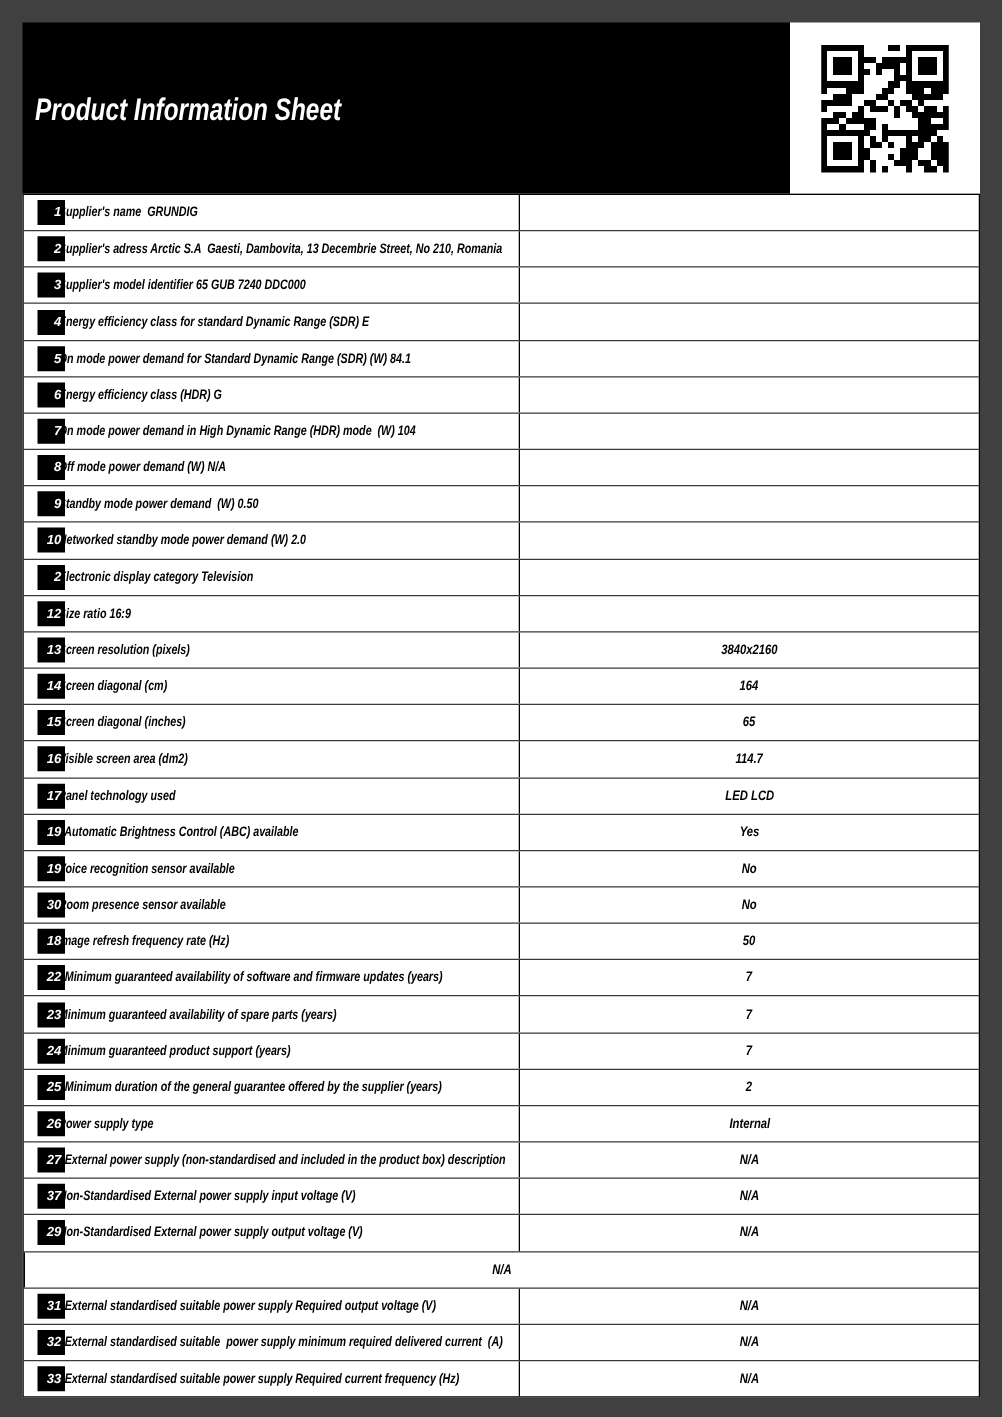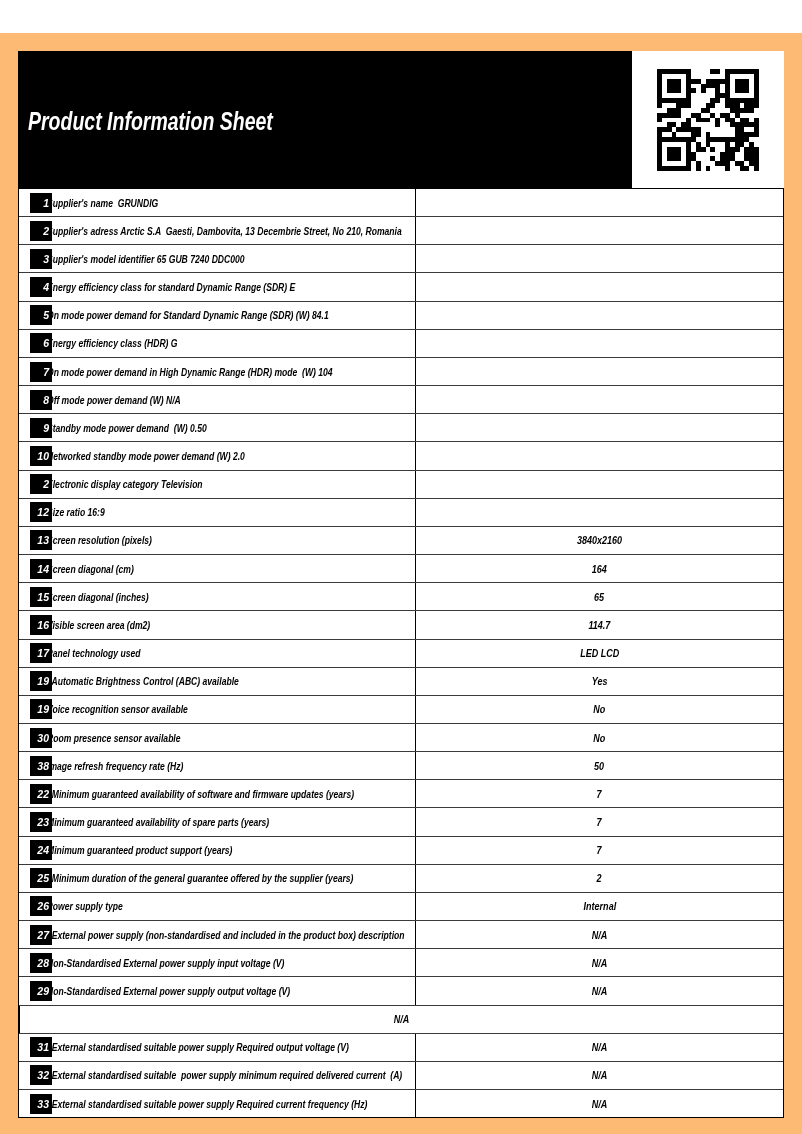--- a/index.html
+++ b/index.html
@@ -1,20 +1,20 @@
 <!DOCTYPE html>
 <html><head>
 <meta charset="utf-8">
 <style>
   html,body{margin:0;padding:0;background:#ffffff;}
   body{
     width:802px;height:1134px;position:relative;overflow:hidden;
     font-family:"Liberation Sans", sans-serif;
   }
-  .page{position:absolute;inset:0;background:#fdba74;margin-top:33px;}
+  .page{position:absolute;inset:0;background:#404040;}
 
   
   .header{
     position:absolute;left:18px;top:18px;right:18px;height:137px;
     display:flex;
   }
   .header-black{background:#000;flex:1;position:relative;}
   .title{
     position:absolute;left:10px;top:56px;
     color:#fff;font-weight:bold;font-style:italic;font-size:25px;
@@ -370,21 +370,21 @@
       </div>
       <div class="row">
         <div class="label-cell">
           <div class="num-box">30</div>
           <div class="label-text">Room presence sensor available</div>
         </div>
         <div class="value-cell"><span class="value-inner">No</span></div>
       </div>
       <div class="row">
         <div class="label-cell">
-          <div class="num-box">38</div>
+          <div class="num-box">18</div>
           <div class="label-text">Image refresh frequency rate (Hz)</div>
         </div>
         <div class="value-cell"><span class="value-inner">50</span></div>
       </div>
       <div class="row">
         <div class="label-cell">
           <div class="num-box">22</div>
           <div class="label-text">  Minimum guaranteed availability of software and firmware updates (years)</div>
         </div>
         <div class="value-cell"><span class="value-inner">7</span></div>
@@ -419,21 +419,21 @@
       </div>
       <div class="row">
         <div class="label-cell">
           <div class="num-box">27</div>
           <div class="label-text">  External power supply (non-standardised and included in the product box) description</div>
         </div>
         <div class="value-cell"><span class="value-inner">N/A</span></div>
       </div>
       <div class="row">
         <div class="label-cell">
-          <div class="num-box">28</div>
+          <div class="num-box">37</div>
           <div class="label-text">Non-Standardised External power supply input voltage (V)</div>
         </div>
         <div class="value-cell"><span class="value-inner">N/A</span></div>
       </div>
       <div class="row">
         <div class="label-cell">
           <div class="num-box">29</div>
           <div class="label-text">Non-Standardised External power supply output voltage (V)</div>
         </div>
         <div class="value-cell"><span class="value-inner">N/A</span></div>

